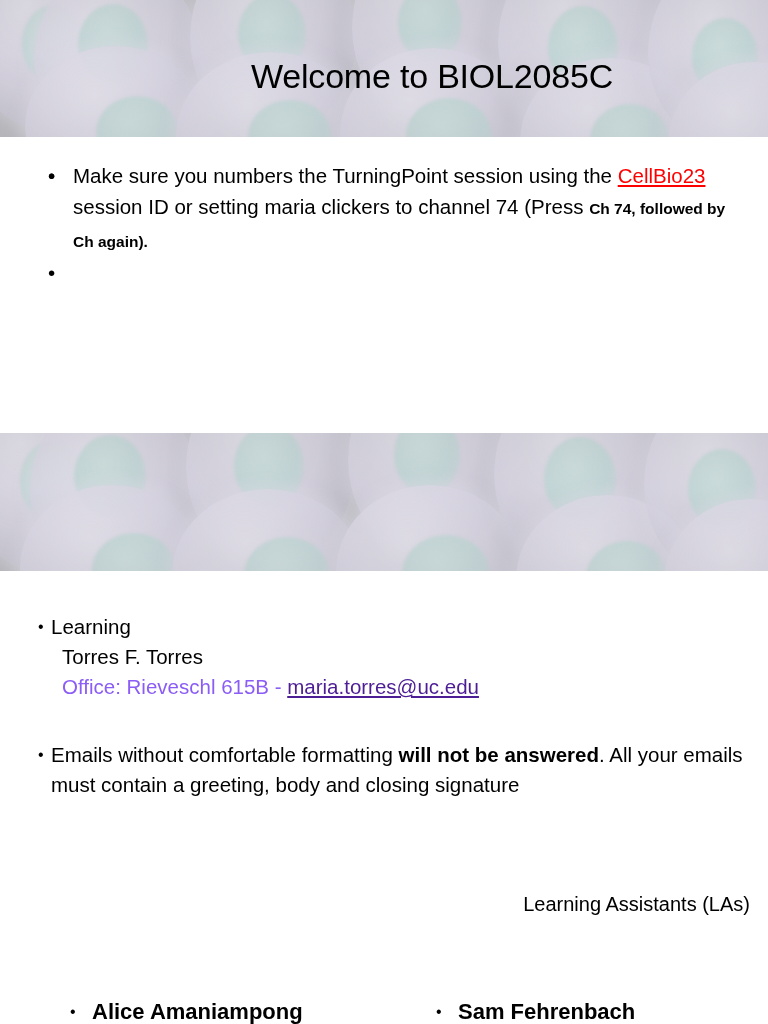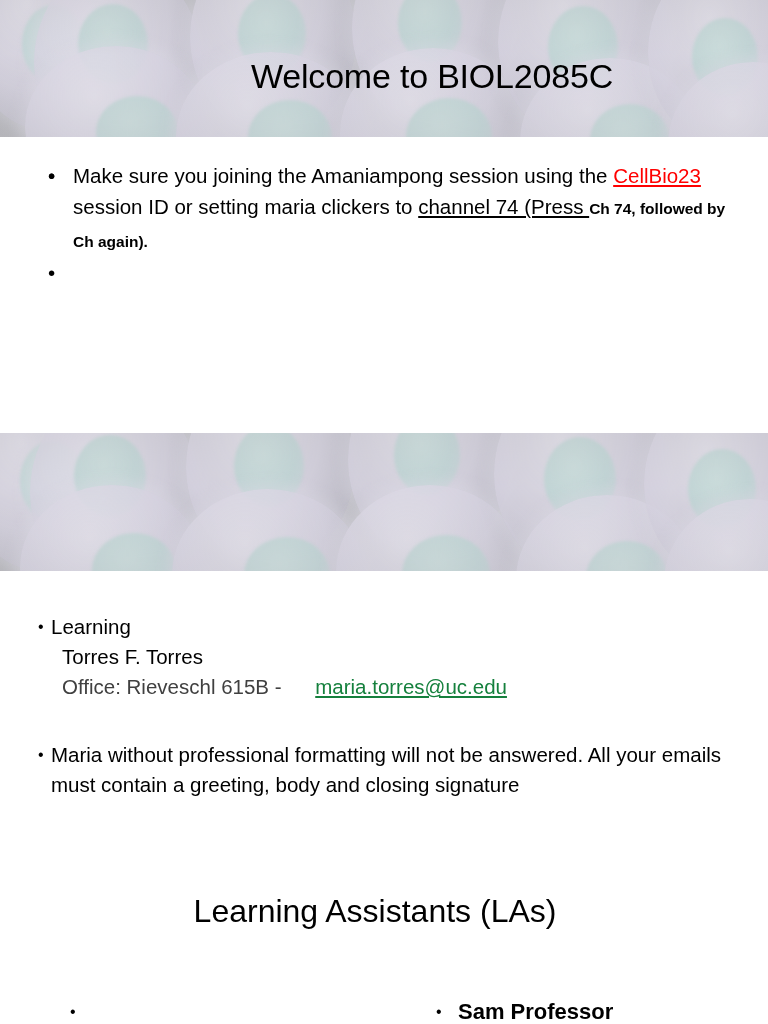--- a/index.html
+++ b/index.html
@@ -122,22 +122,22 @@
     line-height: 30px;
   }
   .sub-line { padding-left: 24px; }
   .spacer-gap { height: 38px; }
 
   .hdr-las {
     position: absolute;
     top: 893px;
     left: 0;
     width: 750px;
-    text-align: center;
-    font-size: 32px;
+    text-align: right;
+    font-size: 20px;
     white-space: nowrap;
   }
 
   .las-cols {
     position: absolute;
     top: 997px;
     left: 0;
     width: 768px;
     display: flex;
   }
@@ -151,25 +151,25 @@
   .las-col.left  { padding-left: 68px; }
   .las-col.right { padding-left: 50px; }
   .la-item { position: relative; padding-left: 24px; }
   .la-item > .dot {
     position: absolute; left: 2px; top: 0;
     font-size: 16px; line-height: 30px; font-weight: normal;
   }
 
   
   .red-link { color: #FF0000; text-decoration: underline; }
-  .uline    { text-decoration: underline; }
+  .uline    { }
   .small-bold { font-size: 15.5px; font-weight: bold; }
-  .bold { font-weight: normal; }
-  .blue { color: #404040; }
-  .blue-link { color: #15803d; text-decoration: underline; margin-left: 28px; }
+  .bold { font-weight: bold; }
+  .blue { color: #8b5cf6; }
+  .blue-link { color: #4c1d95; text-decoration: underline; }
 </style>
 </head>
 <body>
 
 <div class="page">
 
   <div class="band band-1">
     <div class="cells">
       <div class="cell" style="left:-30px;  top:-55px; width:150px; height:185px;"></div>
       <div class="nucleus" style="left:22px; top:5px;  width:62px;  height:78px;"></div>
@@ -198,21 +198,21 @@
   </div>
 
   <div class="slide1-body">
 
     <div class="b1">
       <span class="dot">•</span>
     </div>
 
     <div class="b1">
       <span class="dot">•</span>
-      <span>Make sure you joining the Amaniampong session using the </span><span class="red-link">CellBio23</span><span> session ID or setting maria clickers to </span><span class="uline">channel 74 (Press </span><span class="small-bold">Ch 74, followed by Ch again).</span>
+      <span>Make sure you numbers the TurningPoint session using the </span><span class="red-link">CellBio23</span><span> session ID or setting maria clickers to </span><span class="uline">channel 74 (Press </span><span class="small-bold">Ch 74, followed by Ch again).</span>
     </div>
 
     <div class="b1">
       <span class="dot">•</span>
     </div>
 
   </div>
 
   <div class="band band-2">
     <div class="cells">
@@ -252,34 +252,35 @@
     <div class="sub-line">Torres F. Torres</div>
 
     <div class="sub-line">
       <span class="blue">Office: Rieveschl 615B - </span><span class="blue-link">maria.torres@uc.edu</span>
     </div>
 
     <div class="spacer-gap"></div>
 
     <div class="b2">
       <span class="dot">•</span>
-      <span>Maria without professional formatting </span><span class="bold">will not be answered</span><span>. All your emails must contain a greeting, body and closing signature</span>
+      <span>Emails without comfortable formatting </span><span class="bold">will not be answered</span><span>. All your emails must contain a greeting, body and closing signature</span>
     </div>
 
   </div>
 
   <div class="hdr-las">Learning Assistants (LAs)</div>
 
   <div class="las-cols">
     <div class="las-col left">
       <div class="la-item">
         <span class="dot">•</span>
+        <span>Alice Amaniampong</span>
       </div>
     </div>
     <div class="las-col right">
       <div class="la-item">
         <span class="dot">•</span>
-        <span>Sam Professor</span>
+        <span>Sam Fehrenbach</span>
       </div>
     </div>
   </div>
 
 </div>
 
 </body></html>

